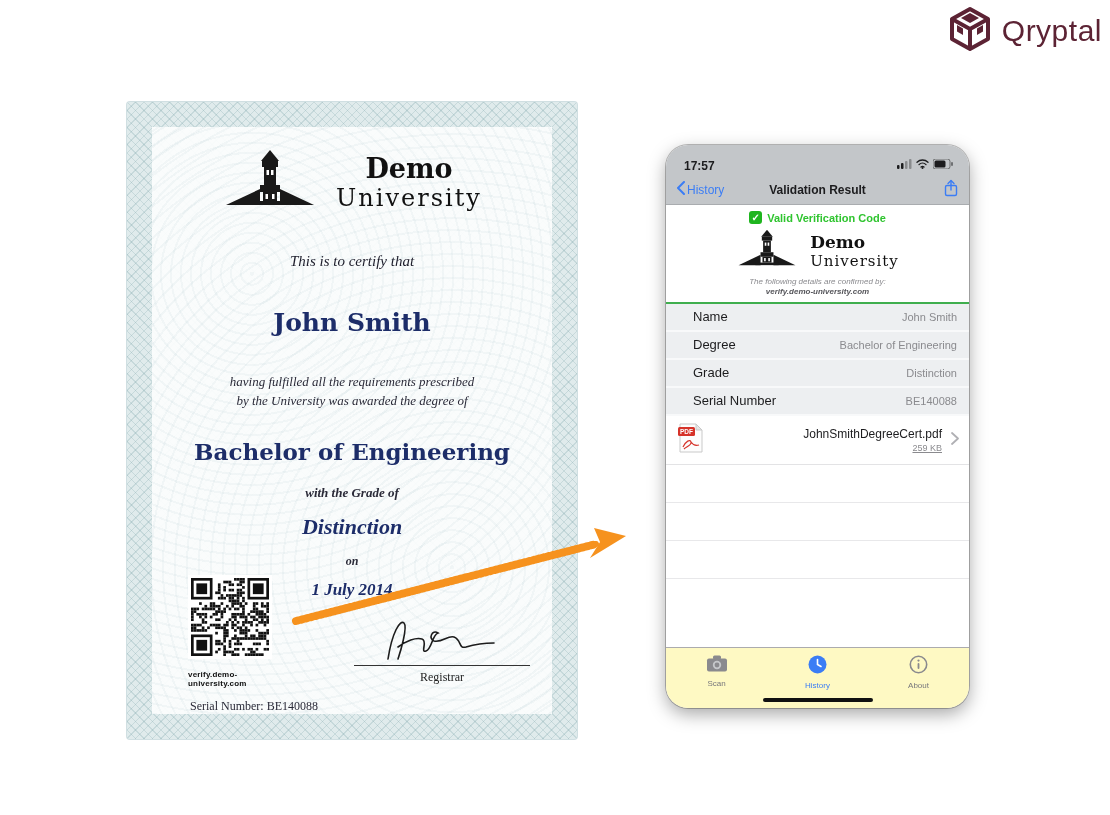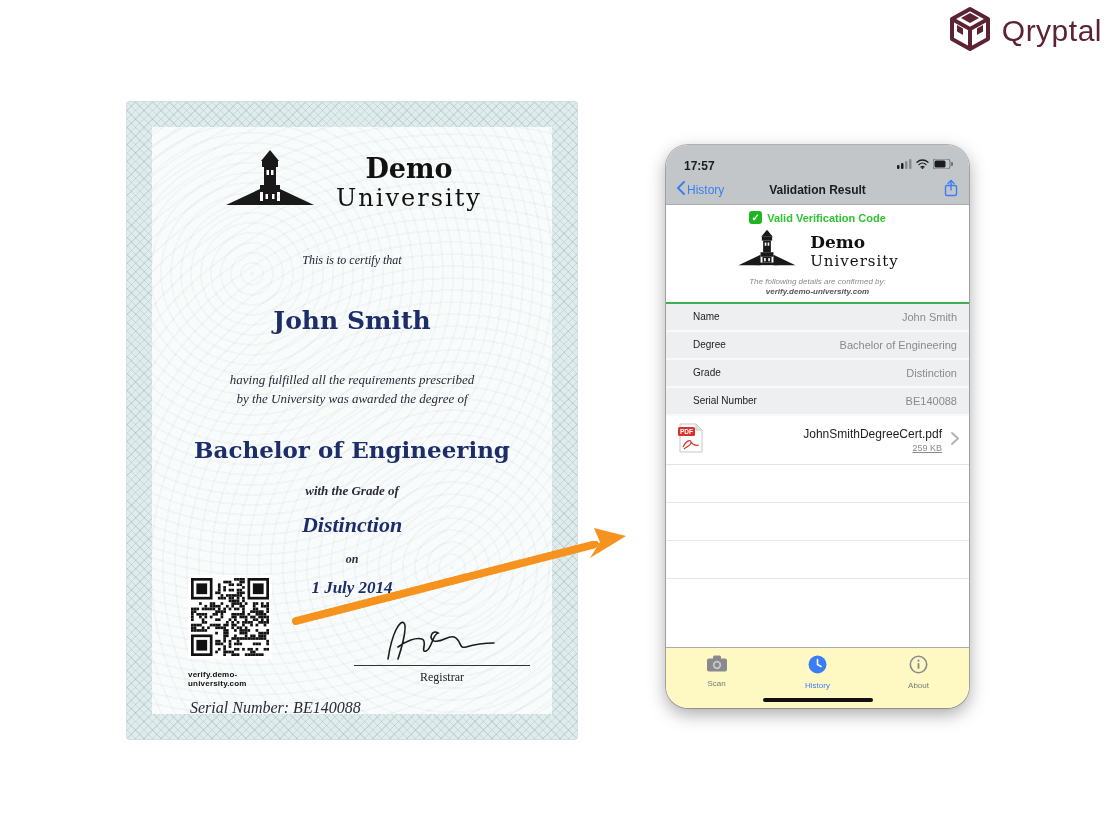--- a/index.html
+++ b/index.html
@@ -22,35 +22,35 @@
   .cert-inner {
     position:absolute; inset:25px; background-color:rgba(252,253,253,.93);
     background-image:
       repeating-radial-gradient(circle at 25% 25%, rgba(140,175,185,.08) 0 2px, transparent 2px 10px),
       repeating-radial-gradient(circle at 75% 75%, rgba(140,175,185,.08) 0 2px, transparent 2px 12px);
     text-align:center; font-family:"Liberation Serif", serif;
   }
   .cert-logo-row { display:flex; justify-content:center; align-items:center; gap:18px; margin-top:22px; }
   .cert-uni-name .l1 { font-size:27px; font-weight:bold; color:#111; font-family:"DejaVu Serif", serif; }
   .cert-uni-name .l2 { font-size:24px; color:#111; letter-spacing:2px; font-family:"DejaVu Serif", serif; }
-  .cert-certify { margin-top:38px; font-style:italic; font-size:12px; color:#1d1d2b; }
+  .cert-certify { margin-top:38px; font-style:italic; font-size:15px; color:#1d1d2b; }
   .cert-name { margin-top:38px; font-size:25px; font-weight:bold; color:#1d2d69; font-family:"DejaVu Serif", serif; }
   .cert-req { margin-top:36px; font-size:13px; font-weight:normal; font-style:italic; color:#2a2a38; line-height:1.45; }
   .cert-degree { margin-top:27px; font-size:23px; font-weight:bold; color:#1d2d69; font-family:"DejaVu Serif", serif; }
   .cert-gradelabel { margin-top:20px; font-size:13px; font-weight:bold; font-style:italic; color:#2a2a38; }
   .cert-grade { margin-top:13px; font-size:22px; font-weight:bold; font-style:italic; color:#1d2d69; }
   .cert-on { margin-top:14px; font-size:12px; font-weight:bold; font-style:italic; color:#2a2a38; }
   .cert-date { margin-top:11px; font-size:17px; font-weight:bold; font-style:italic; color:#1d2d69; }
   .qr-block { position:absolute; left:36px; top:448px; width:92px; text-align:left; }
   .qr-box { width:84px; height:84px; background:#fff; padding:3px; }
   .qr-caption { margin-top:11px; font-family:"Liberation Sans", sans-serif; font-size:8px; font-weight:bold; color:#101010; letter-spacing:.2px; }
   .sig-block { position:absolute; right:22px; top:486px; width:176px; text-align:center; }
   .sig-line { border-bottom:1px solid #333; margin-top:-4px; }
   .sig-registrar { margin-top:4px; font-size:12px; color:#222; }
-  .cert-serial { position:absolute; left:38px; top:572px; font-size:16px; font-style:italic; color:#2a2a38; }
+  .cert-serial { position:absolute; left:38px; top:572px; font-size:12px; color:#2a2a38; }
 
   
   .arrow-overlay { position:absolute; left:288px; top:518px; width:350px; height:118px; pointer-events:none; }
 
   
   .phone {
     position:absolute; left:666px; top:145px; width:303px; height:563px;
     background:#fff; border-radius:22px; overflow:hidden;
     box-shadow:0 6px 18px rgba(0,0,0,.35), 0 0 0 1px rgba(0,0,0,.25);
     font-family:"Liberation Sans", sans-serif;
@@ -65,21 +65,21 @@
   .banner { display:flex; align-items:center; justify-content:center; gap:5px; padding:6px 0 2px; }
   .banner-check { width:13px; height:13px; background:#1fb51f; border-radius:3px; color:#fff; font-size:10px; line-height:13px; text-align:center; font-weight:bold; }
   .banner-text { color:#2fc42f; font-size:11px; font-weight:bold; }
   .p-logo-row { display:flex; justify-content:center; align-items:center; gap:12px; margin-top:2px; }
   .p-uni .l1 { font-size:17px; font-weight:bold; color:#111; font-family:"DejaVu Serif", serif; }
   .p-uni .l2 { font-size:15px; color:#111; letter-spacing:1px; font-family:"DejaVu Serif", serif; }
   .p-confirm { text-align:center; font-size:8px; font-style:italic; color:#8a8a8e; margin-top:3px; line-height:1.3; }
   .p-confirm b { color:#55555a; }
   .green-rule { height:2px; background:#3fae4e; margin-top:4px; }
   .detail-row { display:flex; justify-content:space-between; align-items:center; background:#edeff1; height:28px; padding:0 12px; border-bottom:2px solid #f8f9fa; }
-  .detail-label { font-size:10px; color:#1c1c1e;padding-left:15px; }
+  .detail-label { font-size:13px; color:#1c1c1e;padding-left:15px; }
   .detail-value { font-size:11px; color:#8a8a8e; }
   .pdf-row { display:flex; align-items:center; gap:9px; background:#fff; padding:7px 10px 7px 12px; border-bottom:1px solid #e3e3e5; }
   .pdf-texts { flex:1;text-align:right; }
   .pdf-name { font-size:12px; color:#1c1c1e; }
   .pdf-size { font-size:9px; color:#8a8a8e; margin-top:2px;text-decoration:underline; }
   .empty-row { height:38px; border-bottom:1px solid #e8e8ea; background:#fff; }
   .tabbar { position:absolute; left:0; right:0; bottom:0; height:61px; background:#fef9c3; border-top:1px solid #ababae; display:flex; justify-content:space-around; align-items:flex-start; padding-top:7px; }
   .tab-item { display:flex; flex-direction:column; align-items:center; gap:3px; width:60px; }
   .tab-label { font-size:8px; color:#77777c; }
   .tab-item.active .tab-label { color:#3b7df5; }

